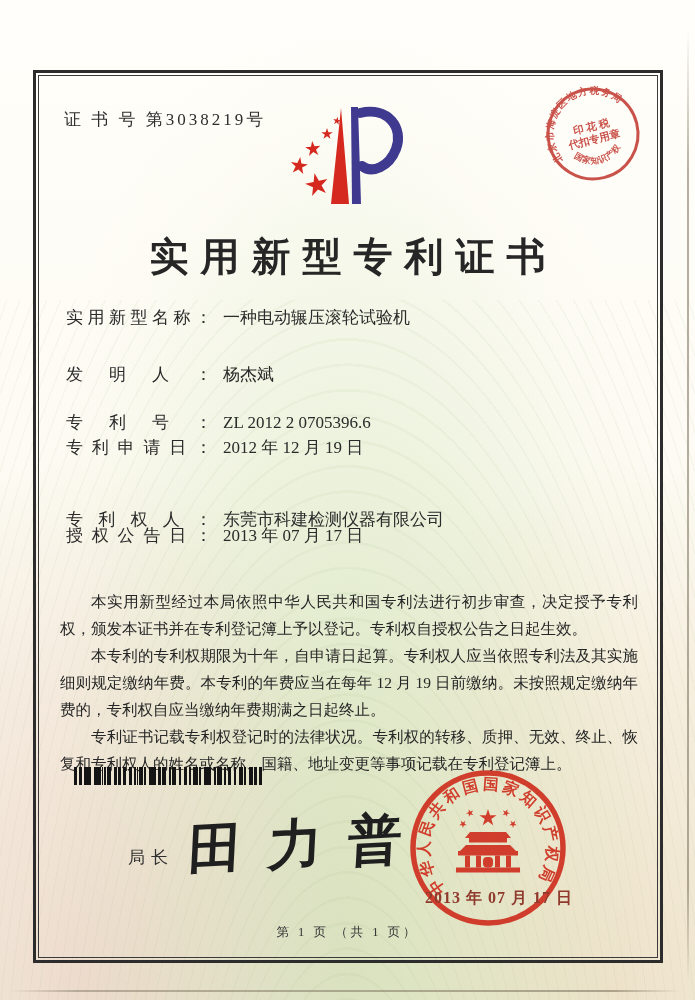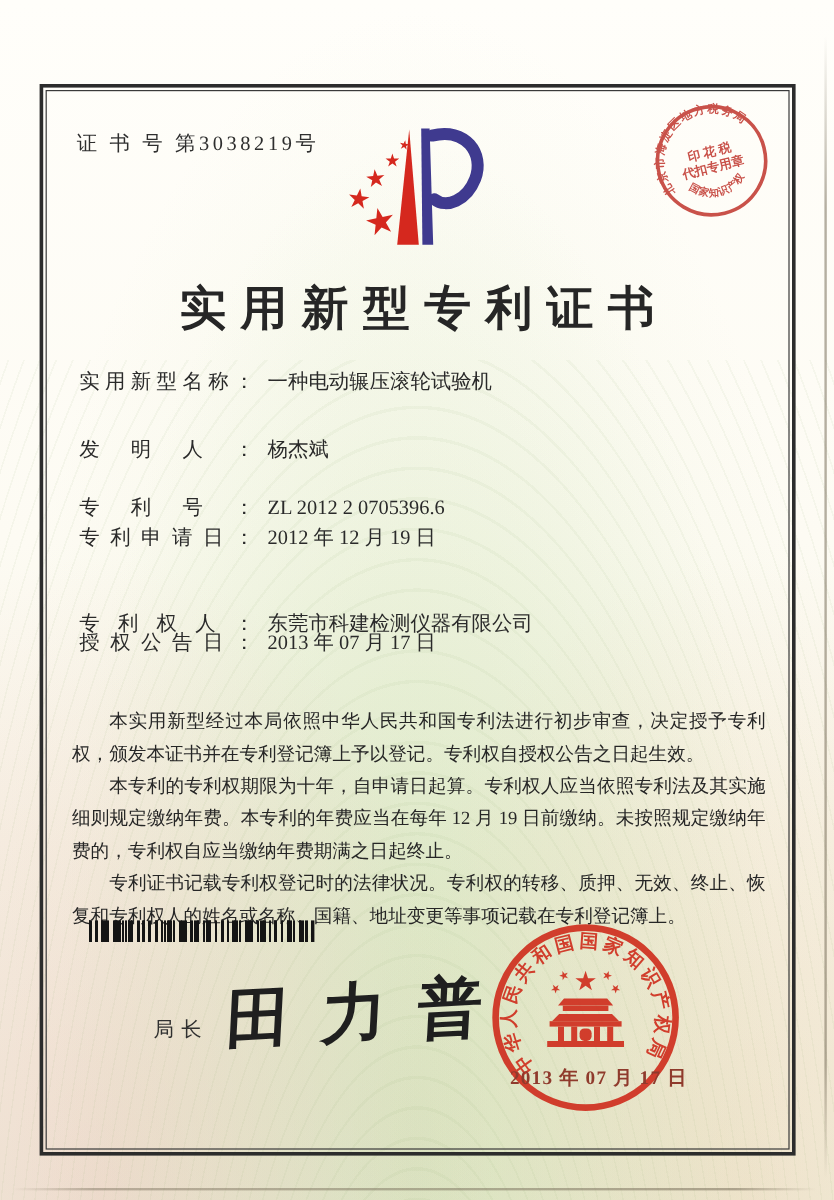--- a/index.html
+++ b/index.html
@@ -158,13 +158,14 @@
       <rect x="57" y="87.5" width="5" height="12"></rect>
       <rect x="68" y="87.5" width="5" height="12"></rect>
       <rect x="87" y="87.5" width="5" height="12"></rect>
       <rect x="98" y="87.5" width="5" height="12"></rect>
       <rect x="75" y="89" width="10" height="10.5" rx="4"></rect>
       <rect x="48" y="99.5" width="64" height="5"></rect>
     </g>
   </svg>
   <div class="seal-date">2013 年 07 月 17 日</div>
 
+  <div class="footer">第 1 页 （共 1 页）</div>
 </div>
 
 </body></html>

